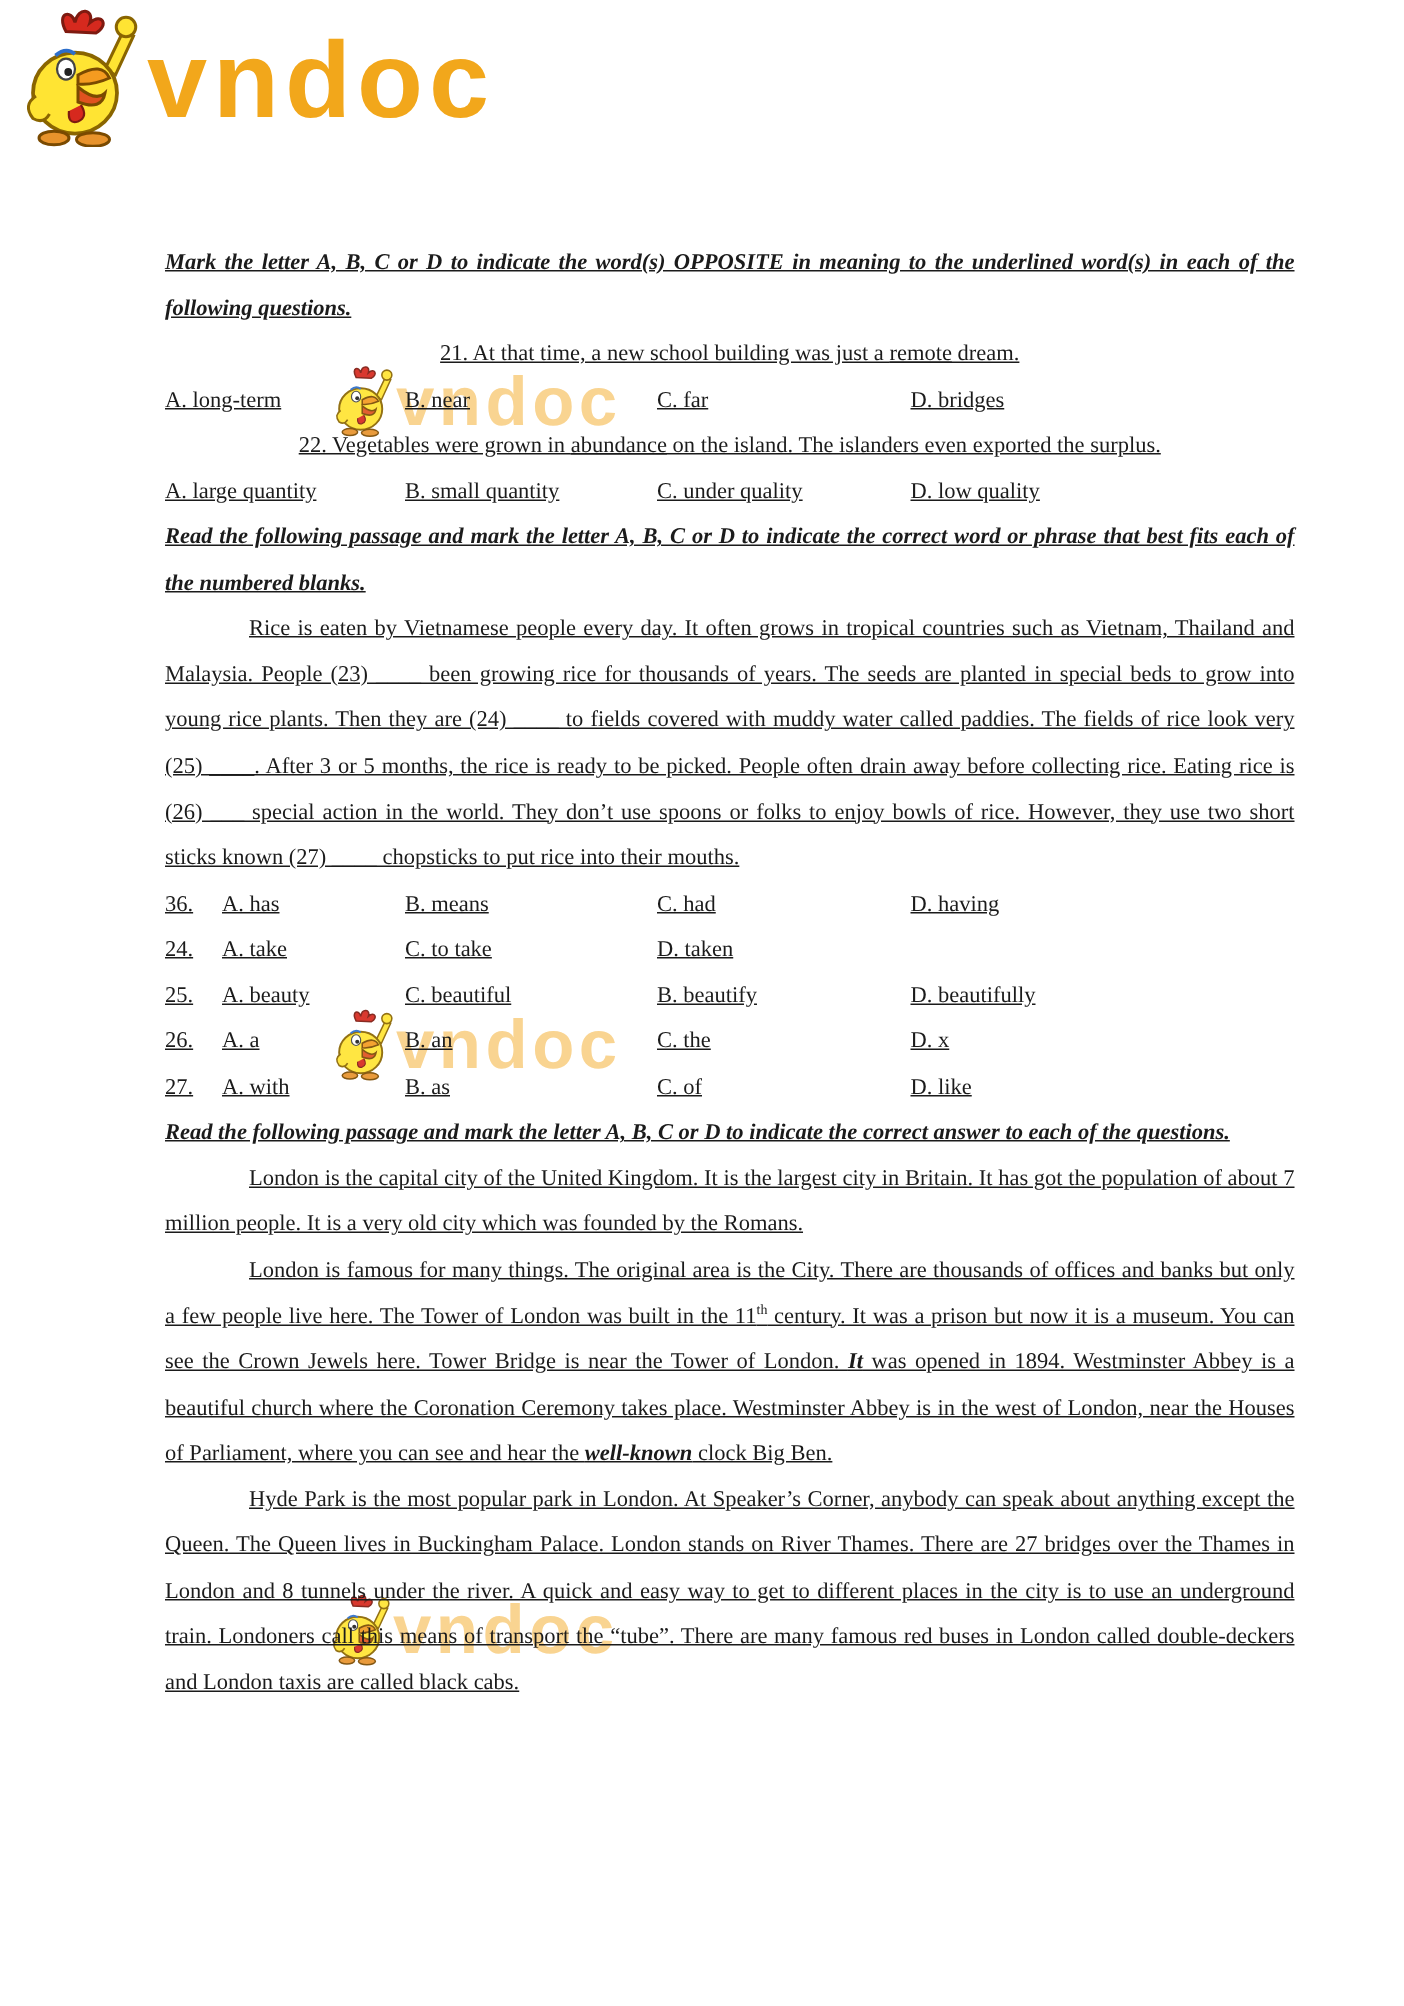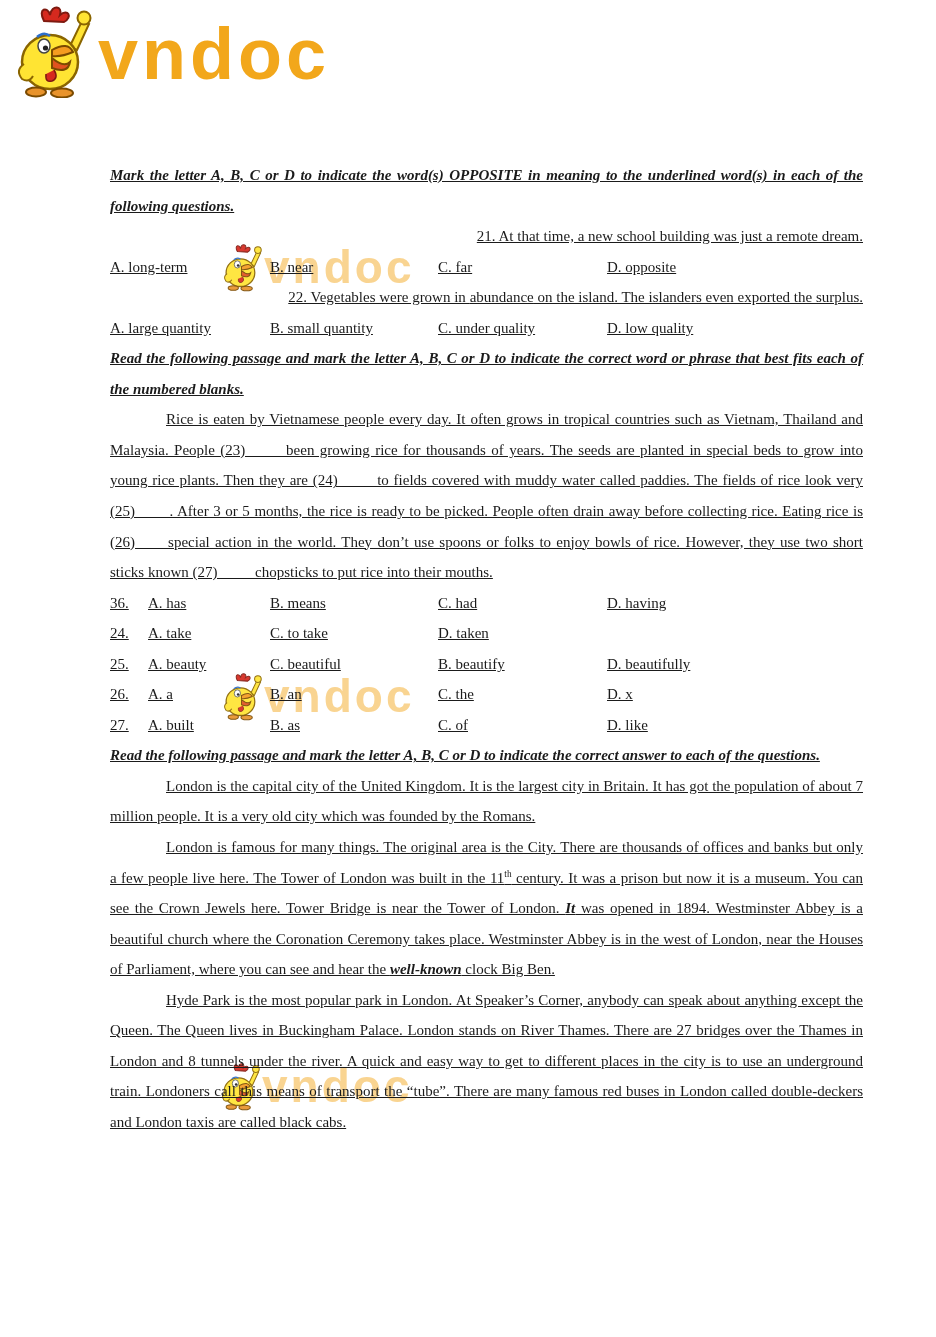--- a/index.html
+++ b/index.html
@@ -30,21 +30,21 @@
     font-size:46px; line-height:1; letter-spacing:3px;
     color:#F6BA4E; opacity:.62;
   }
   
   .content {
     position:absolute; left:110px; top:160px; width:753px; z-index:1;
     font-size:15px; line-height:30.55px;text-decoration:underline;
   }
   .hd { font-weight:bold; font-style:italic; text-align:justify; }
   .para { text-align:justify; text-indent:56px; }
-  .line { text-align:right; }
+  .line { text-align:center; }
   .u { text-decoration:underline; }
   .bi { font-weight:bold; font-style:italic; }
   sup { font-size:0.62em; line-height:0; }
   .optrow { display:grid; grid-template-columns:160px 168px 169px auto; }
   .optrow.cloze { grid-template-columns:38px 122px 168px 169px auto; }
   .cell { white-space:nowrap; }
 </style>
 </head>
 <body>
 
@@ -96,21 +96,21 @@
 
 <main class="content">
 
   <p class="hd">Mark the letter A, B, C or D to indicate the word(s) OPPOSITE in meaning to the underlined word(s) in each of the following questions.</p>
 
   <p class="line"><span>21. At that time, a new school building was just a </span><span class="u">remote</span><span> dream.</span></p>
   <div class="optrow">
       <span class="cell">A. long-term</span>
       <span class="cell">B. near</span>
       <span class="cell">C. far</span>
-      <span class="cell">D. opposite</span>
+      <span class="cell">D. bridges</span>
     </div>
 
   <p class="line"><span>22. Vegetables were grown in </span><span class="u">abundance</span><span> on the island. The islanders even exported the surplus.</span></p>
   <div class="optrow">
       <span class="cell">A. large quantity</span>
       <span class="cell">B. small quantity</span>
       <span class="cell">C. under quality</span>
       <span class="cell">D. low quality</span>
     </div>
 
@@ -141,21 +141,21 @@
       </div>
       <div class="optrow cloze">
         <span class="cell">26.</span>
         <span class="cell">A. a</span>
         <span class="cell">B. an</span>
         <span class="cell">C. the</span>
         <span class="cell">D. x</span>
       </div>
       <div class="optrow cloze">
         <span class="cell">27.</span>
-        <span class="cell">A. built</span>
+        <span class="cell">A. with</span>
         <span class="cell">B. as</span>
         <span class="cell">C. of</span>
         <span class="cell">D. like</span>
       </div>
     </div>
 
   <p class="hd">Read the following passage and mark the letter A, B, C or D to indicate the correct answer to each of the questions.</p>
 
   <p class="para">London is the capital city of the United Kingdom. It is the largest city in Britain. It has got the population of about 7 million people. It is a very old city which was founded by the Romans.</p>
   <p class="para"><span>London is famous for many things. The original area is the City. There are thousands of offices and banks but only a few people live here. The Tower of London was built in the 11</span><sup>th</sup><span> century. It was a prison but now it is a museum. You can see the Crown Jewels here. Tower Bridge is near the Tower of London. </span><span class="bi">It</span><span> was opened in 1894. Westminster Abbey is a beautiful church where the Coronation Ceremony takes place. Westminster Abbey is in the west of London, near the Houses of Parliament, where you can see and hear the </span><span class="bi">well-known</span><span> clock Big Ben.</span></p>

